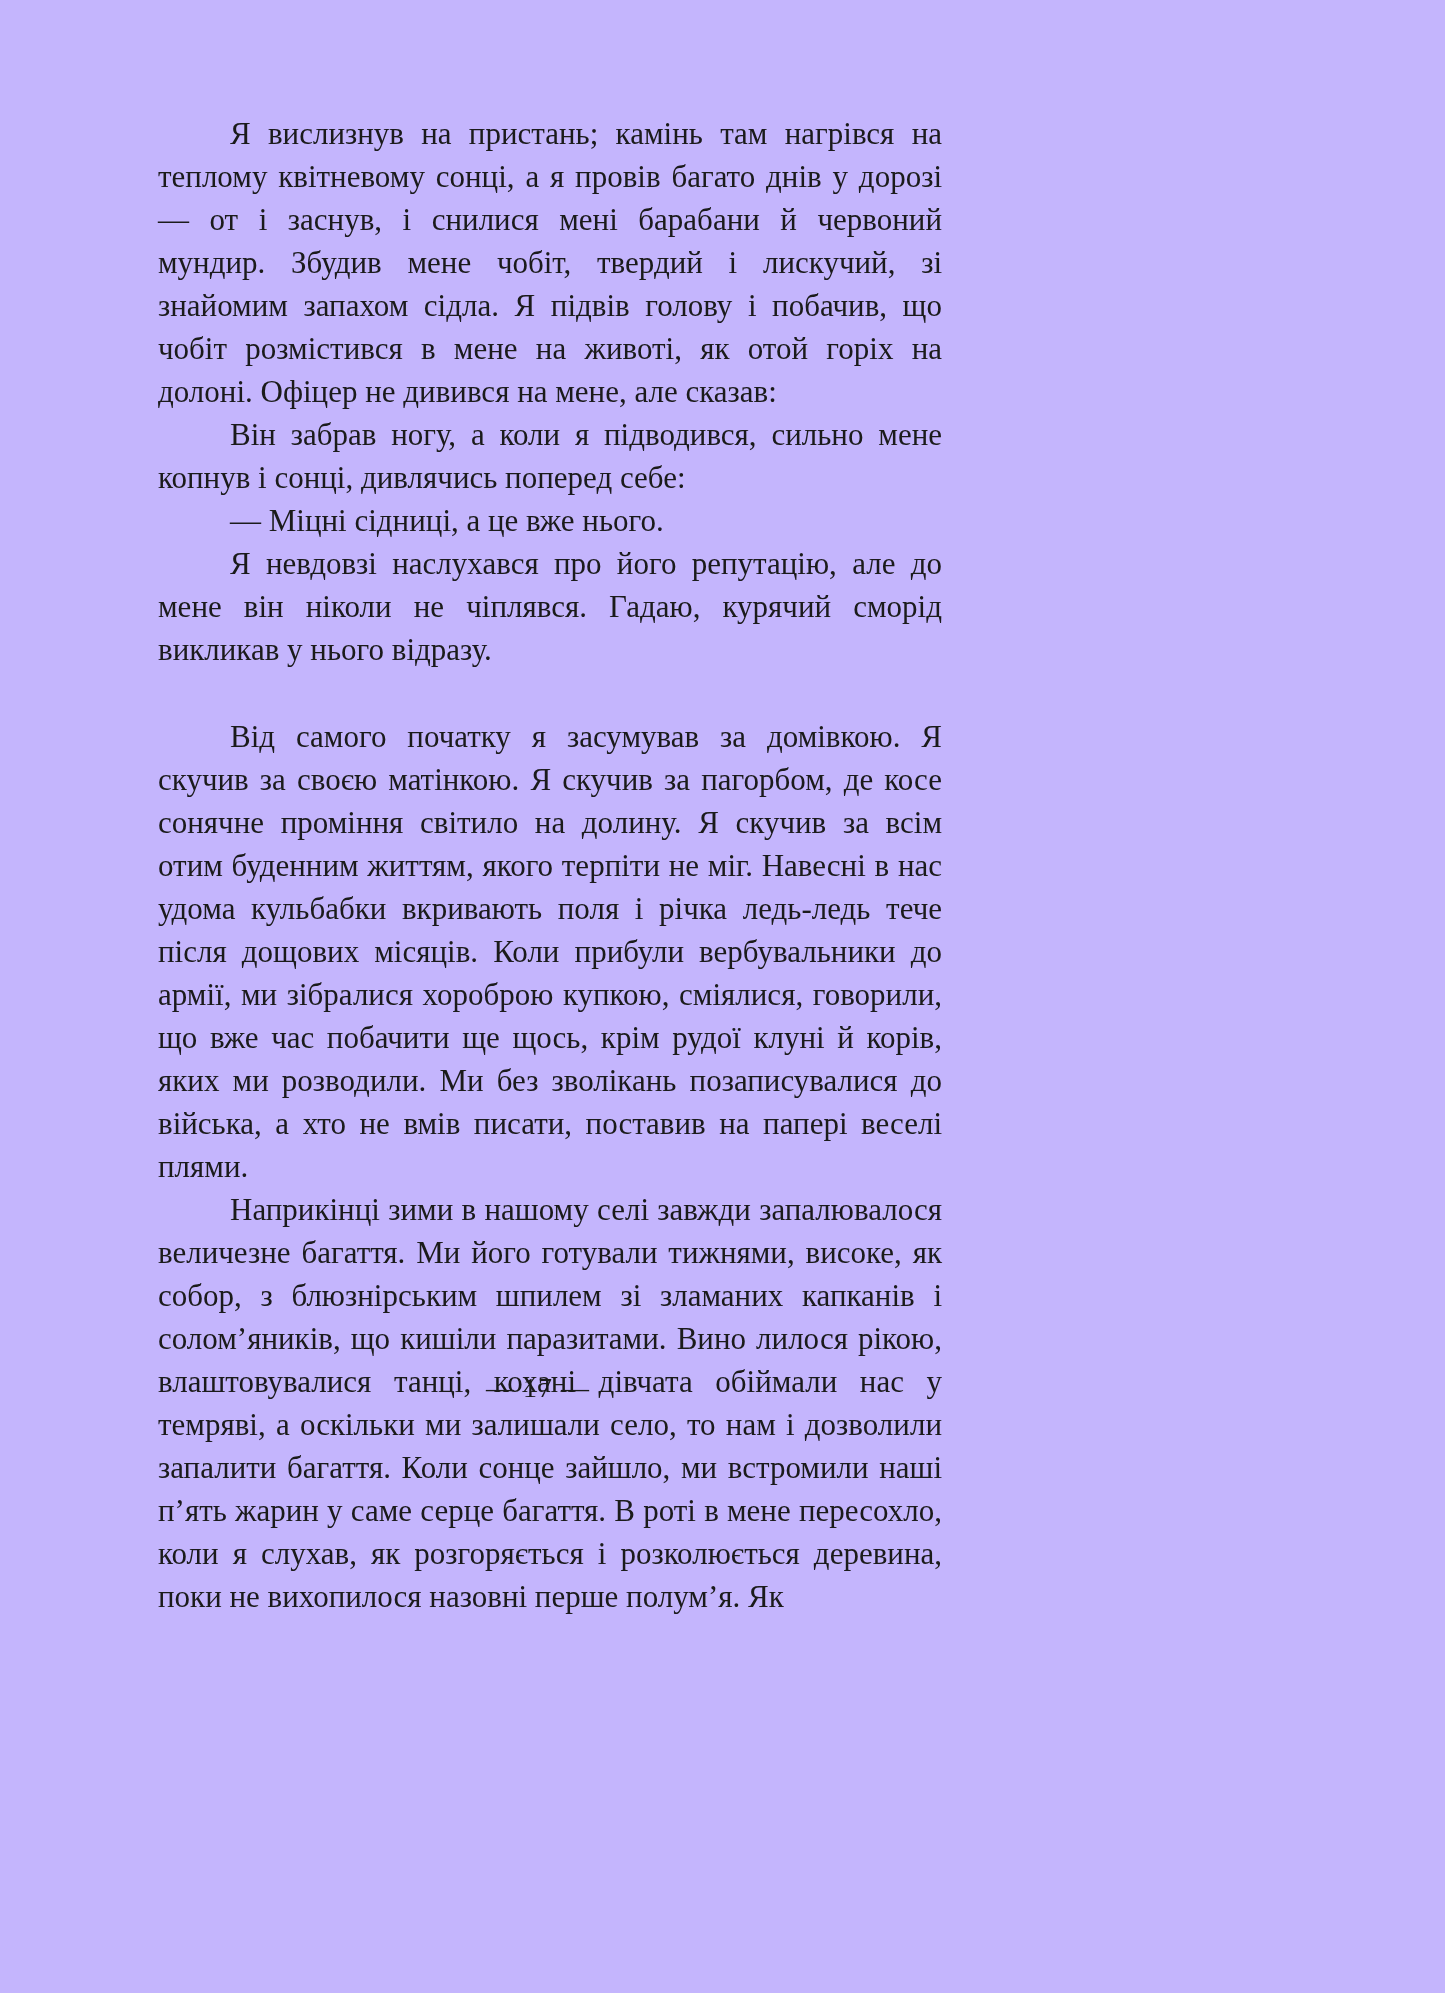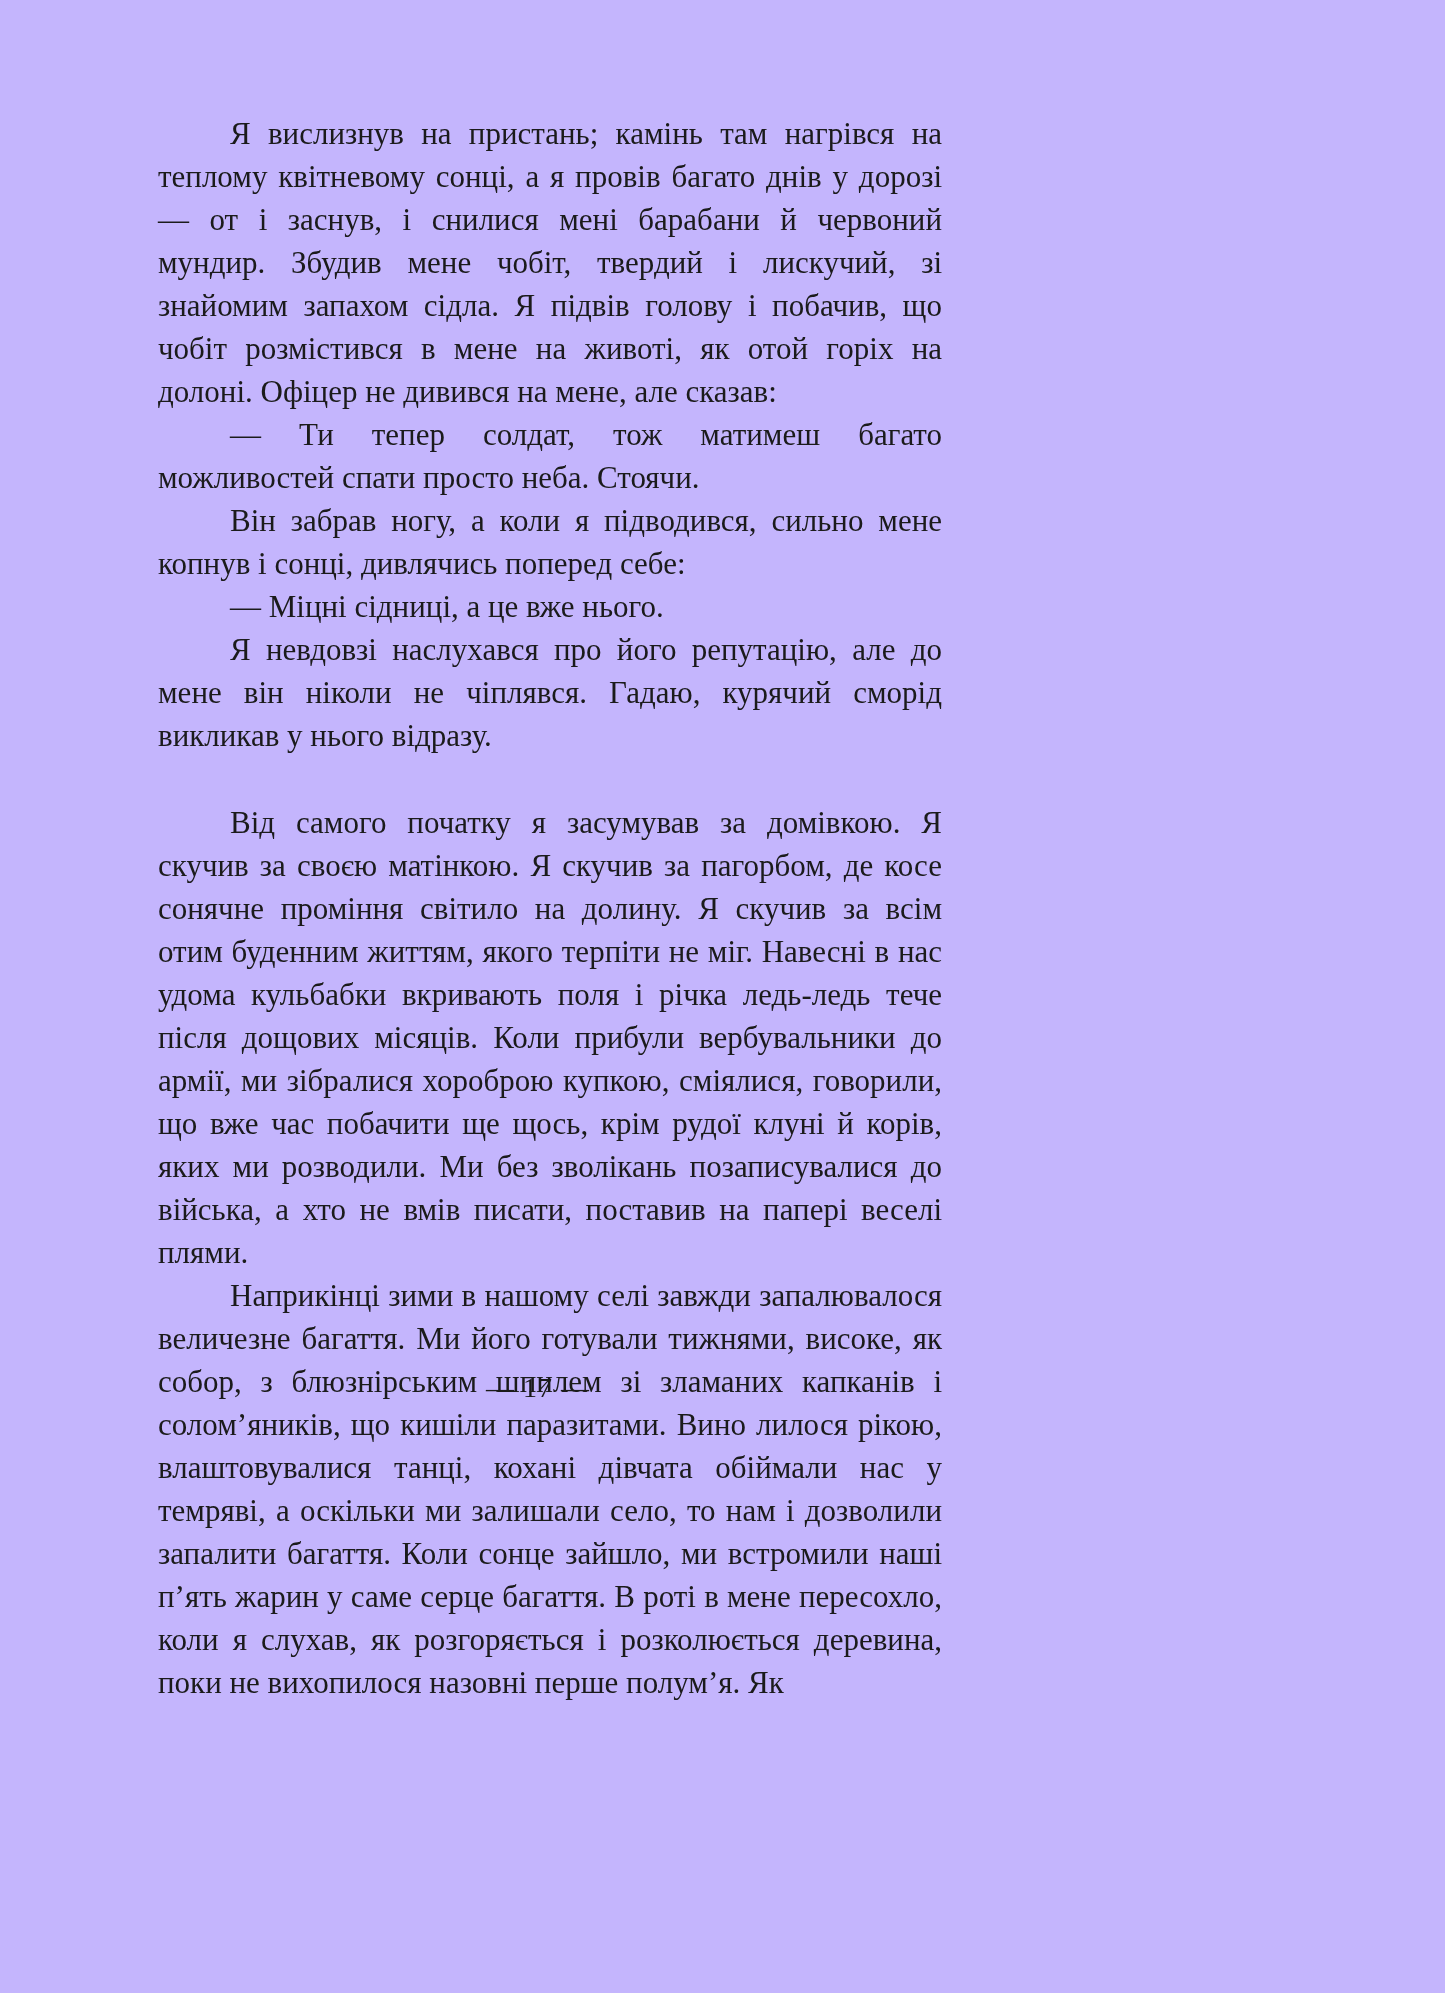--- a/index.html
+++ b/index.html
@@ -45,21 +45,20 @@
     color: #1b1b1b;
     letter-spacing: 1px;
   }
 </style>
 </head>
 <body>
 
 <div class="page">
   <main class="text-block">
       <p>Я вислизнув на пристань; камінь там нагрівся на теплому квітневому сонці, а я провів багато днів у дорозі — от і заснув, і снилися мені барабани й червоний мундир. Збудив мене чобіт, твердий і лискучий, зі знайомим запахом сідла. Я підвів голову і побачив, що чобіт розмістився в мене на животі, як отой горіх на долоні. Офіцер не дивився на мене, але сказав:</p>
-      <p>— Ти тепер солдат, тож матимеш багато можливостей спати просто неба. Стоячи.</p>
       <p>Він забрав ногу, а коли я підводився, сильно мене копнув і сонці, дивлячись поперед себе:</p>
       <p>— Міцні сідниці, а це вже нього.</p>
       <p>Я невдовзі наслухався про його репутацію, але до мене він ніколи не чіплявся. Гадаю, курячий сморід викликав у нього відразу.</p>
       <p class="section-break">Від самого початку я засумував за домівкою. Я скучив за своєю матінкою. Я скучив за пагорбом, де косе сонячне проміння світило на долину. Я скучив за всім отим буденним життям, якого терпіти не міг. Навесні в нас удома кульбабки вкривають поля і річка ледь-ледь тече після дощових місяців. Коли прибули вербувальники до армії, ми зібралися хороброю купкою, сміялися, говорили, що вже час побачити ще щось, крім рудої клуні й корів, яких ми розводили. Ми без зволікань позаписувалися до війська, а хто не вмів писати, поставив на папері веселі плями.</p>
       <p>Наприкінці зими в нашому селі завжди запалювалося величезне багаття. Ми його готували тижнями, високе, як собор, з блюзнірським шпилем зі зламаних капканів і солом’яників, що кишіли паразитами. Вино лилося рікою, влаштовувалися танці, кохані дівчата обіймали нас у темряві, а оскільки ми залишали село, то нам і дозволили запалити багаття. Коли сонце зайшло, ми встромили наші п’ять жарин у саме серце багаття. В роті в мене пересохло, коли я слухав, як розгоряється і розколюється деревина, поки не вихопилося назовні перше полум’я. Як</p>
     </main>
   <div class="page-number">— 17 —</div>
 </div>
 
 </body></html>

